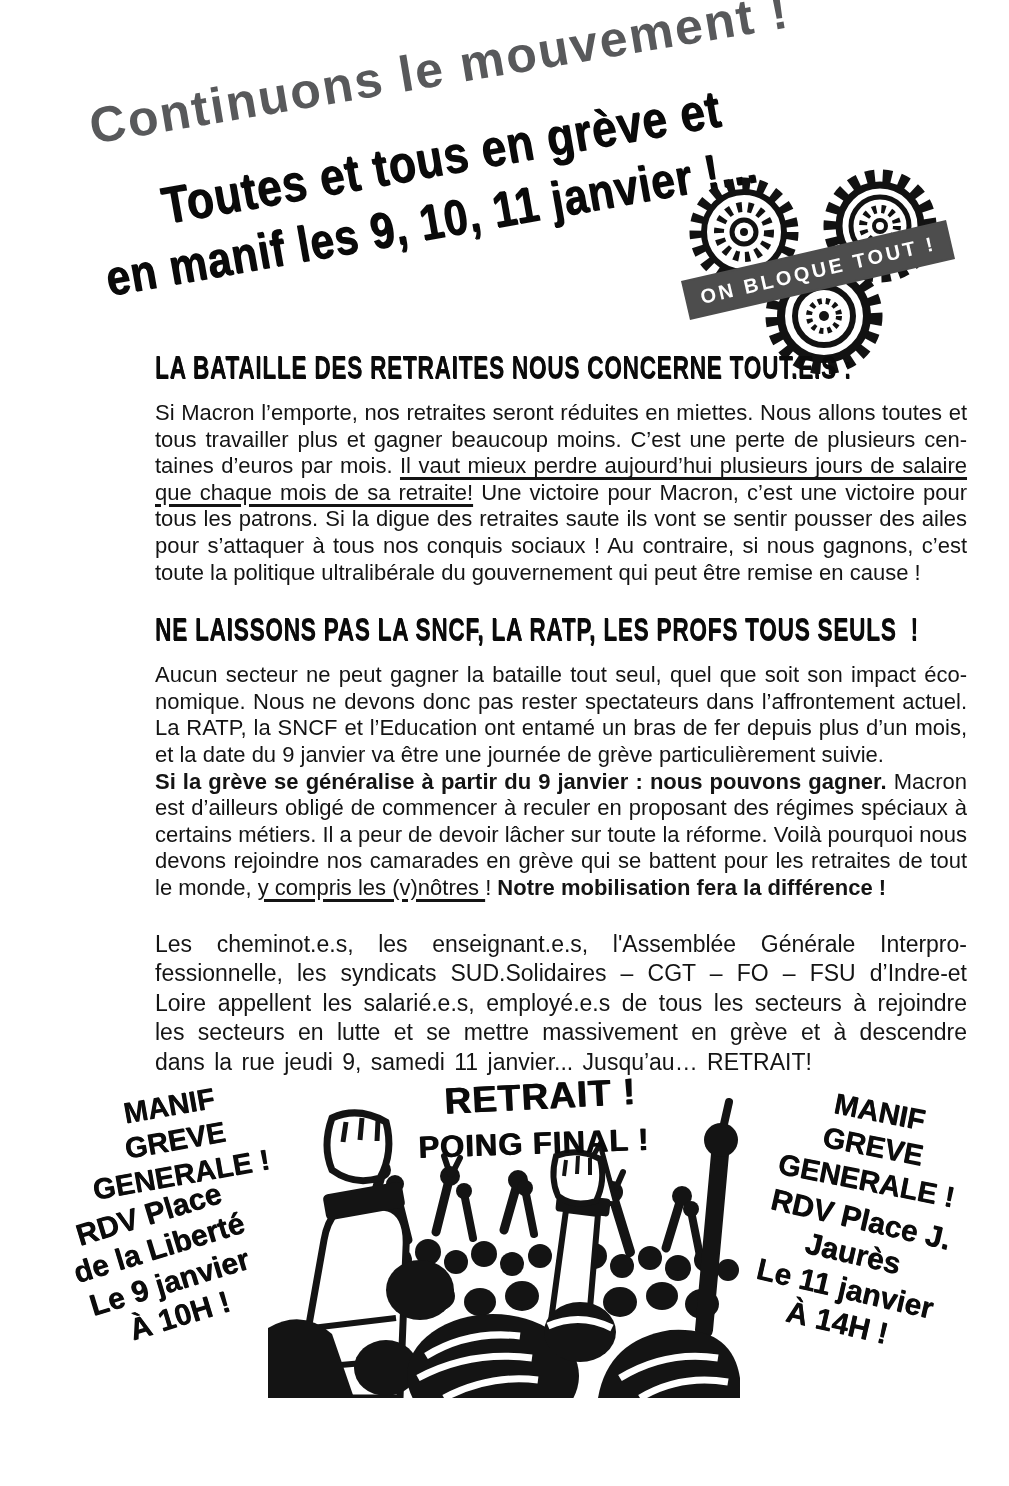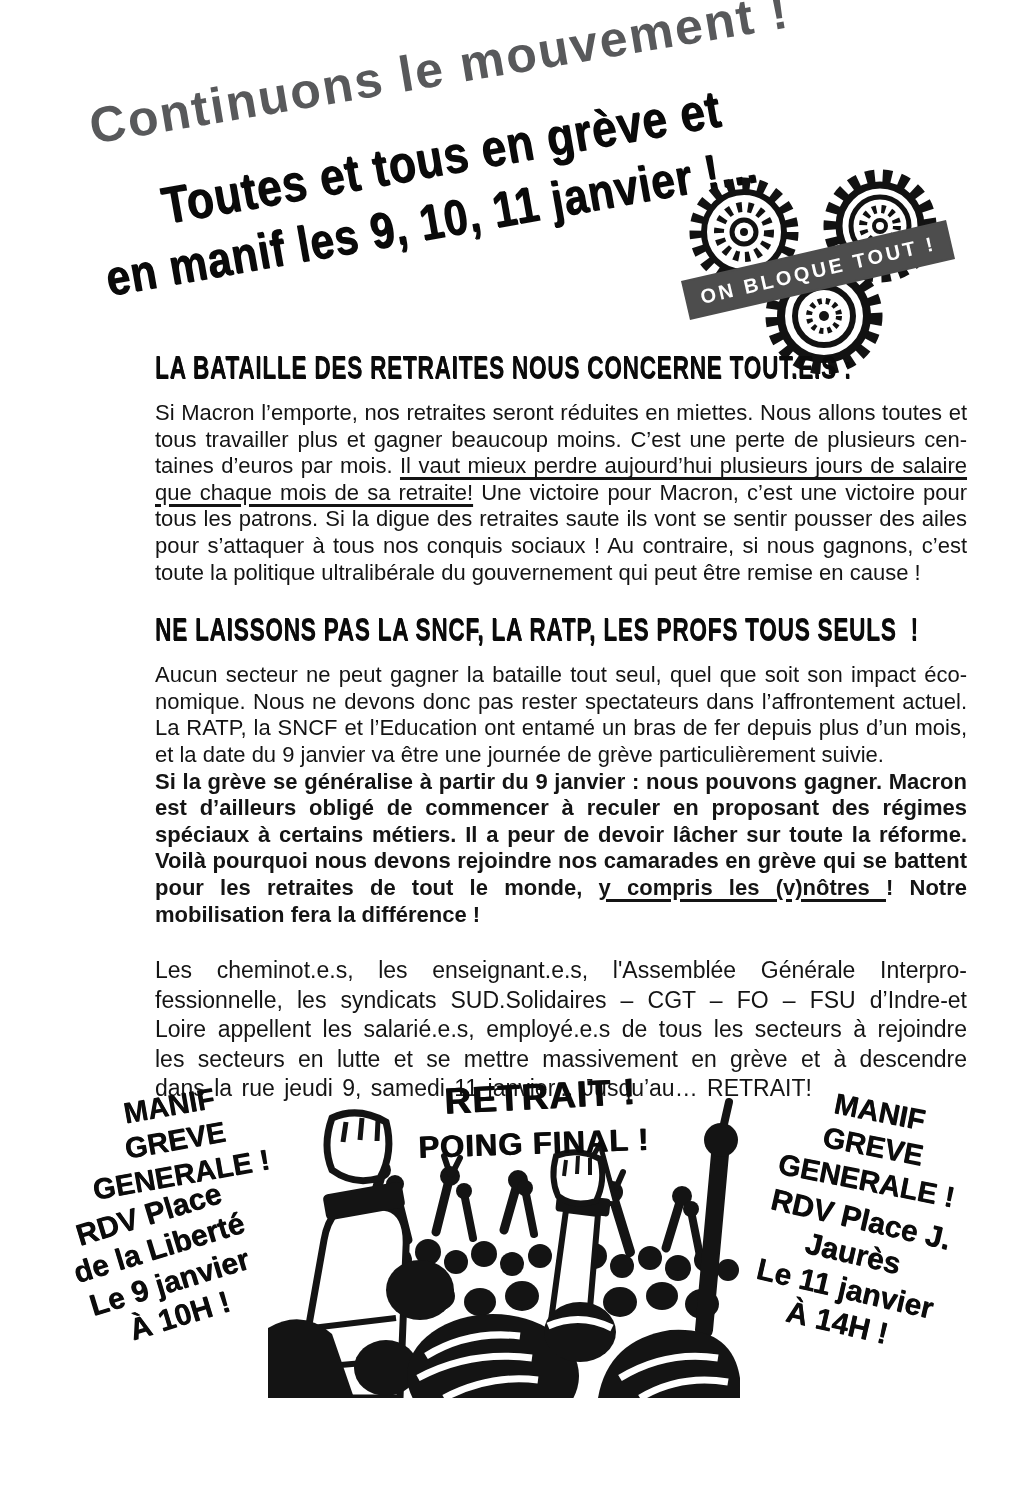--- a/index.html
+++ b/index.html
@@ -39,21 +39,21 @@
   .sec-h{
     margin:0;font-size:31px;font-weight:900;letter-spacing:1px;color:#0b0b0b;
     white-space:nowrap;transform:scaleX(0.73);transform-origin:0 50%;
     text-shadow:0.5px 0.5px 0 #0b0b0b;
   }
   .sec-h.second{margin-top:26px;}
   .body-text{
     margin:14px 0 0 0;font-size:22px;line-height:26.6px;text-align:justify;
     hyphens:manual;color:#141414;
   }
-  .body-text.cont{margin-top:0;font-weight:bold;}
+  .body-text.cont{margin-top:0;}
   .ul{text-decoration:underline;text-decoration-thickness:2.5px;text-underline-offset:4px;}
   .appeal{
     margin:28px 0 0 0;font-size:23px;line-height:29.5px;font-weight:normal;
     text-align:justify;word-spacing:3px;hyphens:manual;color:#141414;
   }
   
   .bottom{position:absolute;left:0;top:1072px;width:1009px;height:360px;}
   .scrawl{font-weight:900;text-align:center;color:#0c0c0c;text-shadow:0.5px 0.5px 0 #0c0c0c;}
   .manif-l{position:absolute;left:70px;top:16px;width:210px;font-size:29px;line-height:1.2;
     transform:rotate(-10deg);}

